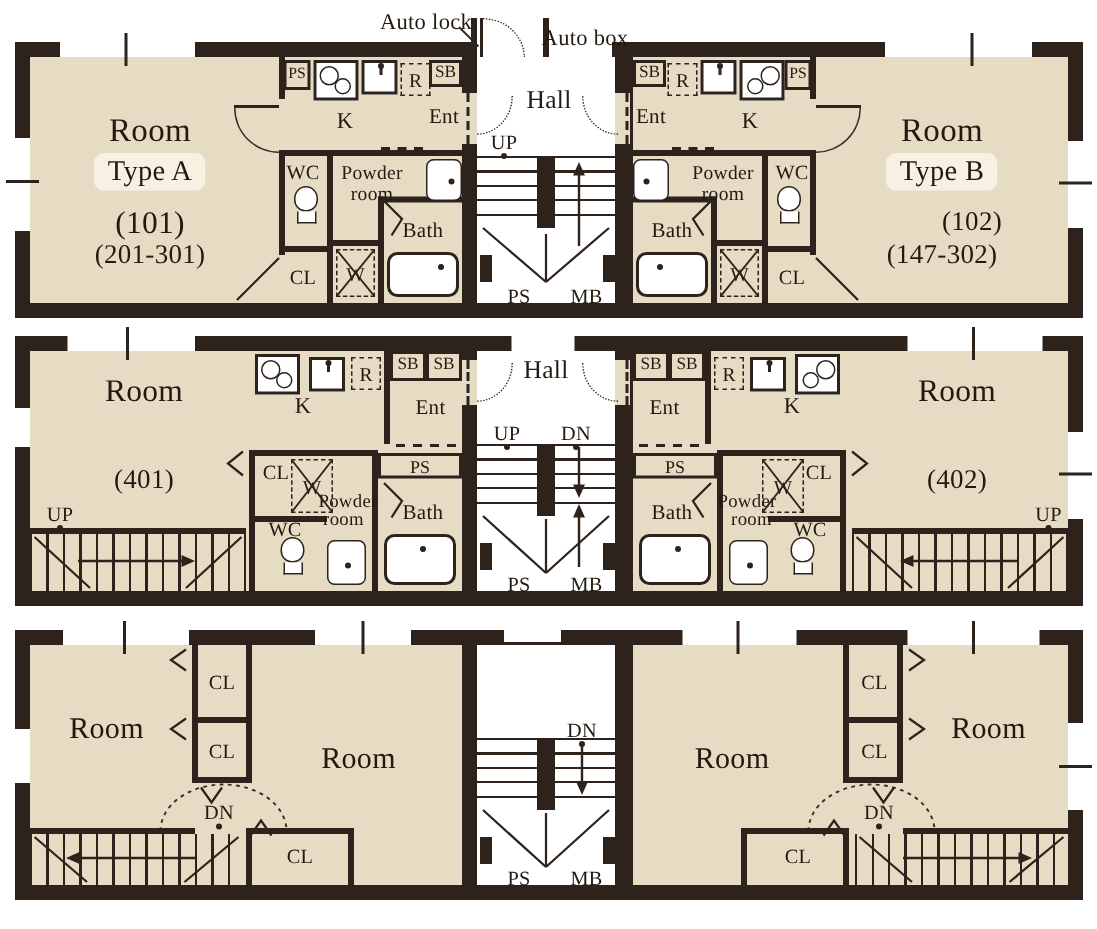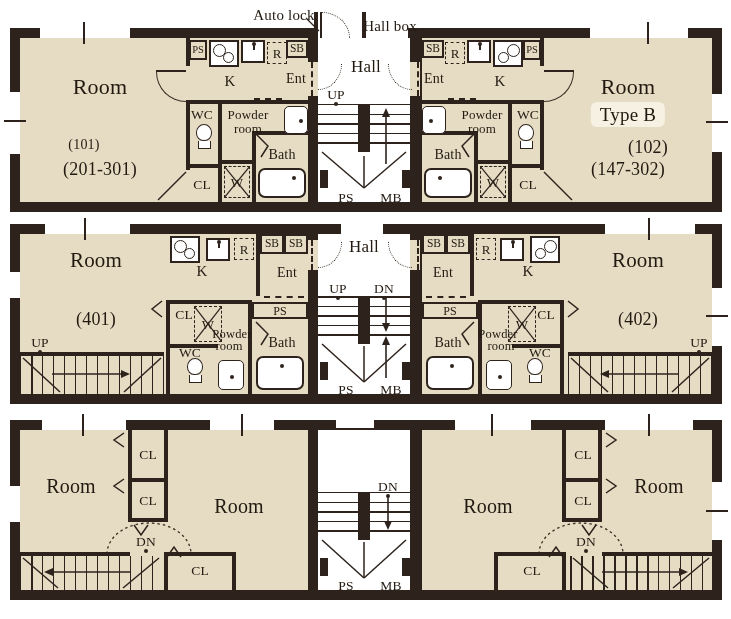--- a/index.html
+++ b/index.html
@@ -56,21 +56,21 @@
   <div class="white" style="left:318px;top:12px;width:44px;height:26px"></div>
   <div class="wall" style="left:314px;top:12px;width:4px;height:16px"></div>
   <div class="wall" style="left:362px;top:12px;width:4px;height:16px"></div>
   <div class="wall" style="left:320px;top:12px;width:2px;height:26px"></div>
   <div class="arc dotted" style="left:322px;top:12px;width:28px;height:26px;border-top-width:1.4px;border-right-width:1.4px;border-radius:0 100% 0 0"></div>
   <div class="win" style="left:366px;top:28px;width:42px;height:10px"></div>
   <svg class="abs" style="left:306px;top:16px" width="14" height="16">
       <line x1="0" y1="2" x2="13" y2="15" stroke="#2d231c" stroke-width="1.2"></line>
     </svg>
   <div class="lbl" style="left:284px;top:8px;font-size:15px">Auto lock</div>
-  <div class="lbl" style="left:390px;top:19px;font-size:15px">Hall box</div>
+  <div class="lbl" style="left:390px;top:19px;font-size:15px">Auto box</div>
 
   <div class="wall" style="left:186px;top:38px;width:4px;height:28px"></div>
   <div class="wall" style="left:156px;top:70px;width:30px;height:2px"></div>
   <div class="arc" style="left:156px;top:72px;width:30px;height:30px;border-left-width:1.4px;border-bottom-width:1.4px;border-radius:0 0 0 100%"></div>
   <div class="wall" style="left:186px;top:100px;width:122px;height:4px"></div>
   <div class="wall" style="left:186px;top:104px;width:4px;height:66px"></div>
   <div class="wall" style="left:218px;top:104px;width:4px;height:98px"></div>
   <div class="wall" style="left:186px;top:164px;width:36px;height:4px"></div>
   <div class="wall" style="left:222px;top:160px;width:30px;height:4px"></div>
   <div class="wall" style="left:252px;top:131px;width:56px;height:4px"></div>
@@ -120,21 +120,22 @@
   <div class="lbl" style="left:202px;top:178px;font-size:13.5px">CL</div>
   <div class="cell dashed" style="left:224px;top:166px;width:26px;height:32px;font-size:13px">
     <svg width="26" height="32" style="position:absolute;left:-1px;top:-1px">
         <line x1="0" y1="0" x2="26" y2="32" stroke="#2d231c" stroke-width="1.2"></line>
         <line x1="0" y1="32" x2="26" y2="0" stroke="#2d231c" stroke-width="1.2"></line>
       </svg>
     <span class="wlabel">W</span>
   </div>
 
   <div class="lbl" style="left:100px;top:76px;font-size:22px">Room</div>
-  <div class="lbl" style="left:84px;top:138px;font-size:14px">(101)</div>
+  <div class="lbl pill" style="left:100px;top:102px;font-size:19px">Type A</div>
+  <div class="lbl" style="left:100px;top:138px;font-size:21px">(101)</div>
   <div class="lbl" style="left:100px;top:160px;font-size:18px">(201-301)</div>
 
   <div class="beige" style="left:308px;top:62px;width:10px;height:34px"></div>
   <div class="beige" style="left:410px;top:62px;width:10px;height:34px"></div>
   <div class="dash-v" style="left:311px;top:62px;height:34px"></div>
   <div class="dash-v" style="left:417px;top:62px;height:34px"></div>
   <div class="arc dotted" style="left:318px;top:64px;width:24px;height:26px;border-right-width:1.4px;border-bottom-width:1.4px;border-radius:0 0 100% 0"></div>
   <div class="arc dotted" style="left:388px;top:64px;width:24px;height:26px;border-left-width:1.4px;border-bottom-width:1.4px;border-radius:0 0 0 100%"></div>
   <div class="lbl" style="left:366px;top:58px;font-size:17px">Hall</div>
   <div class="lbl" style="left:336px;top:88px;font-size:13.5px">UP</div>

